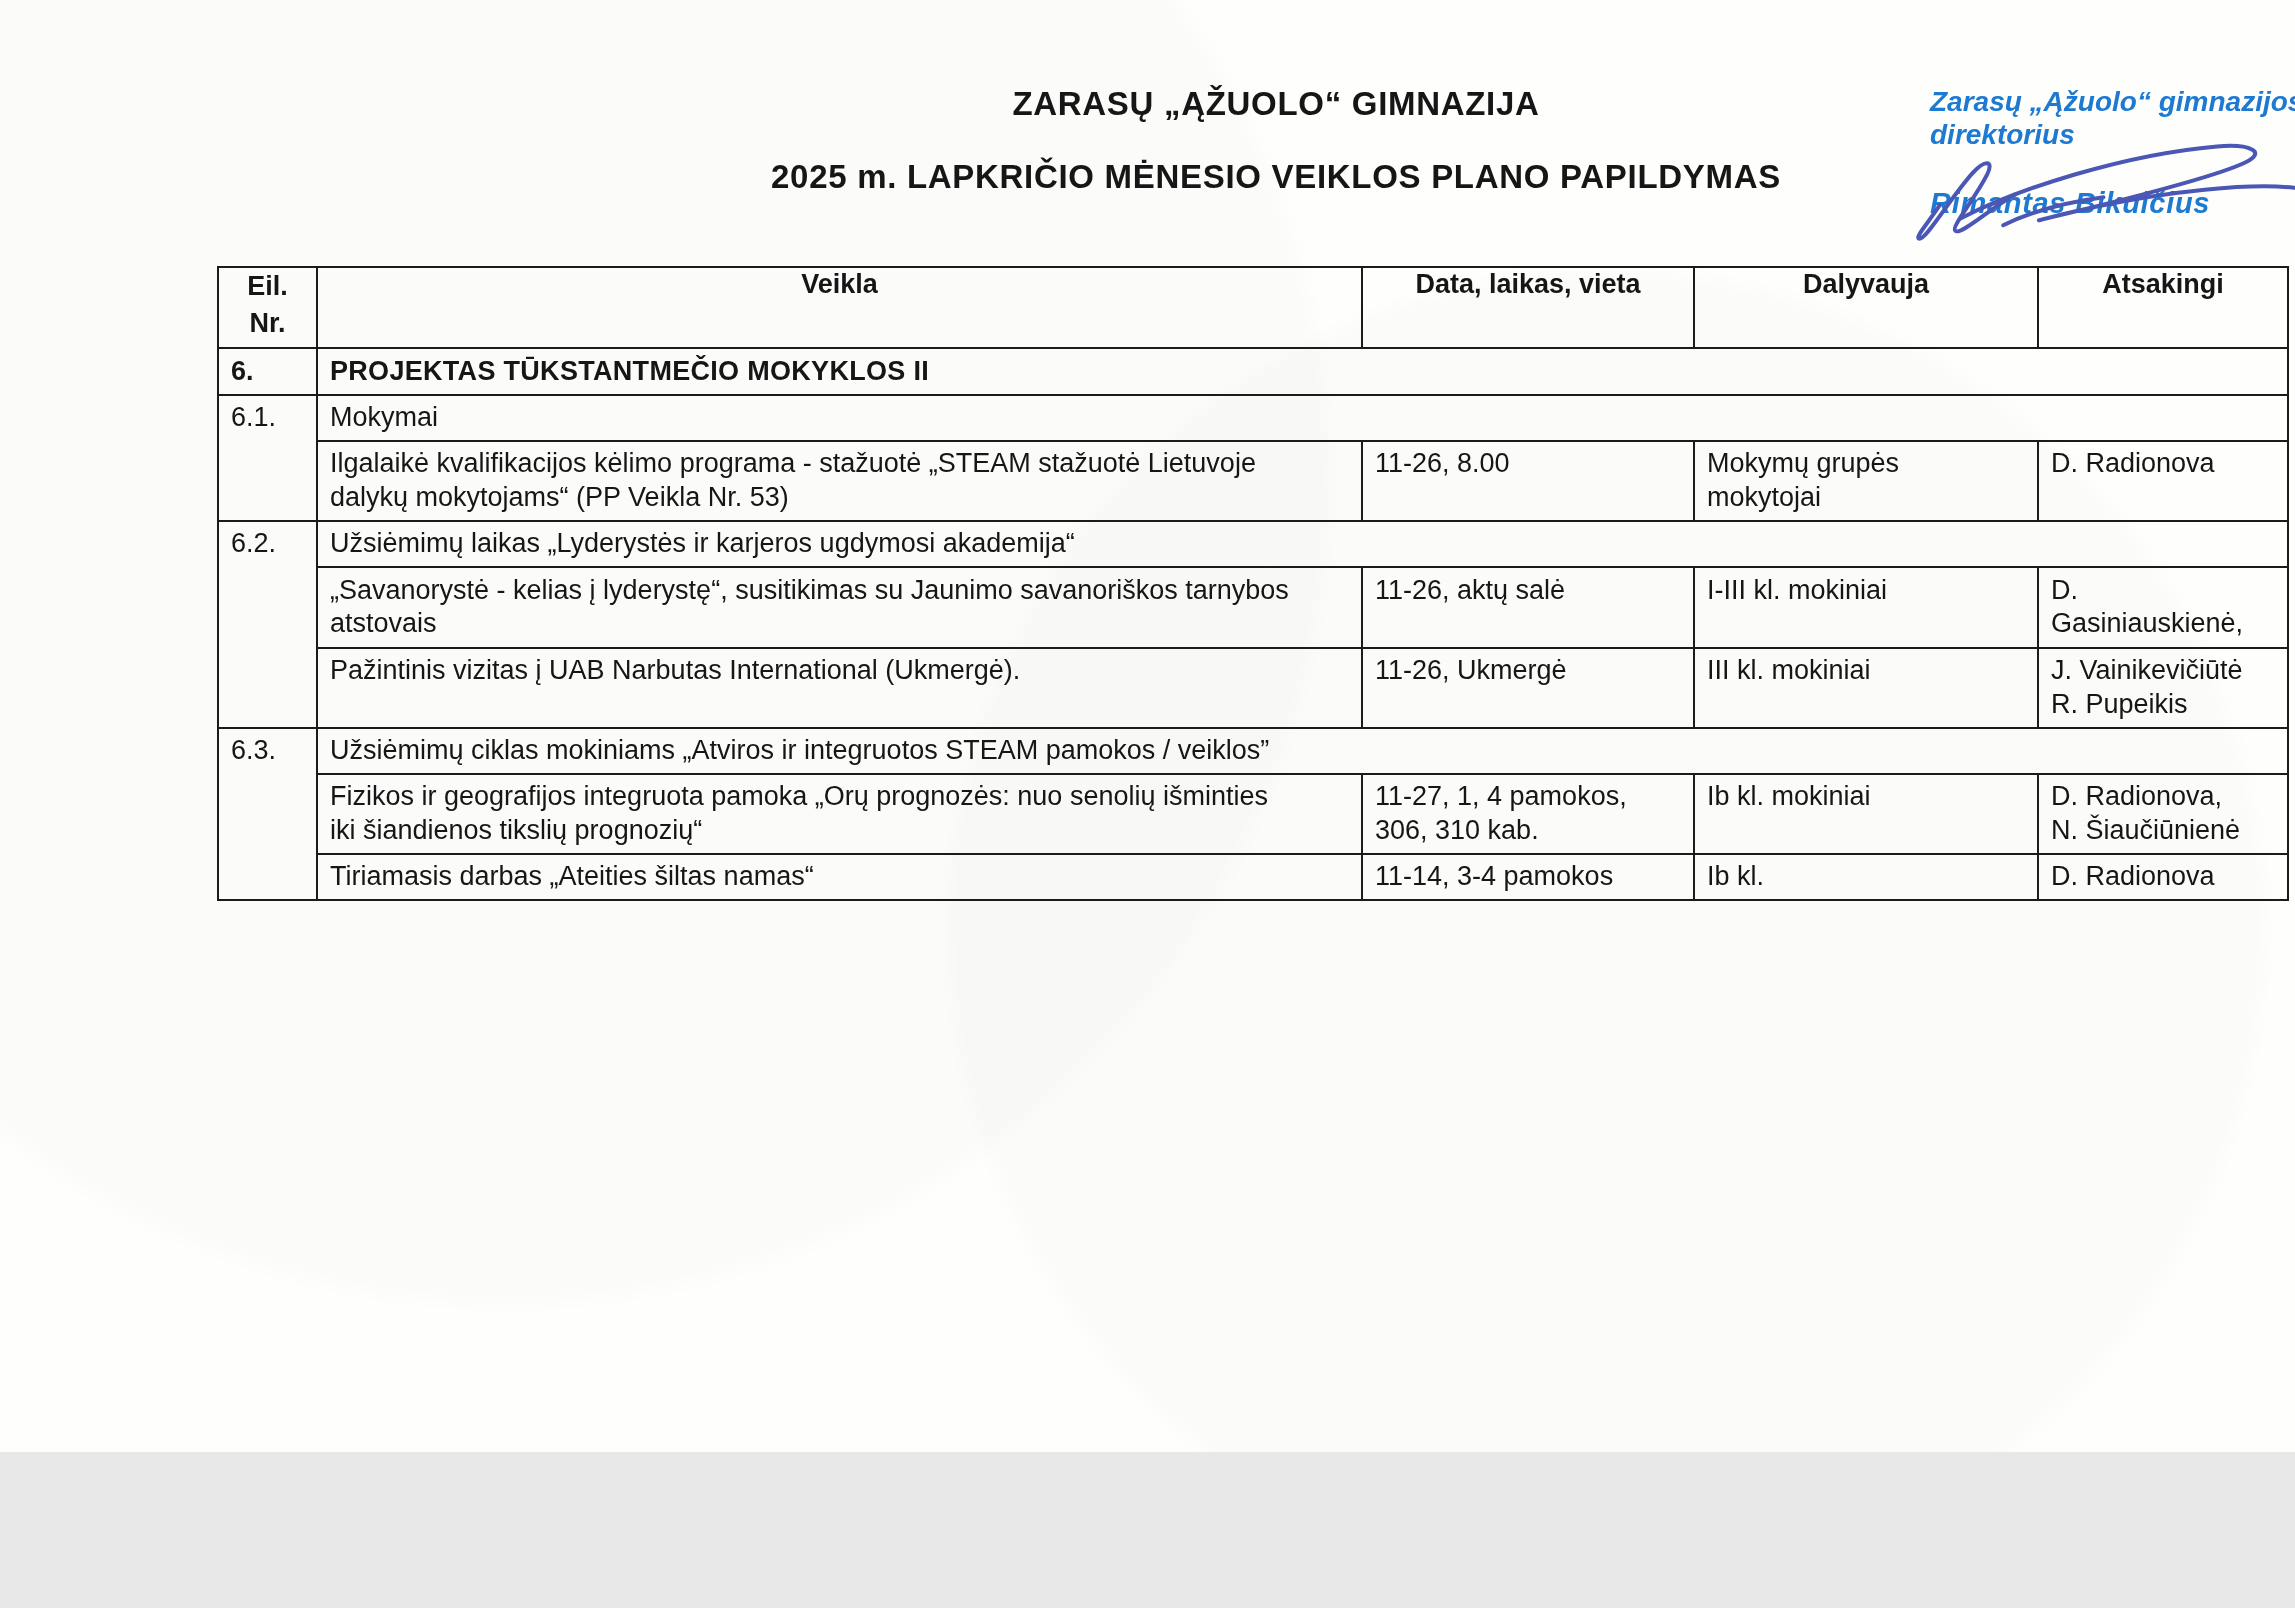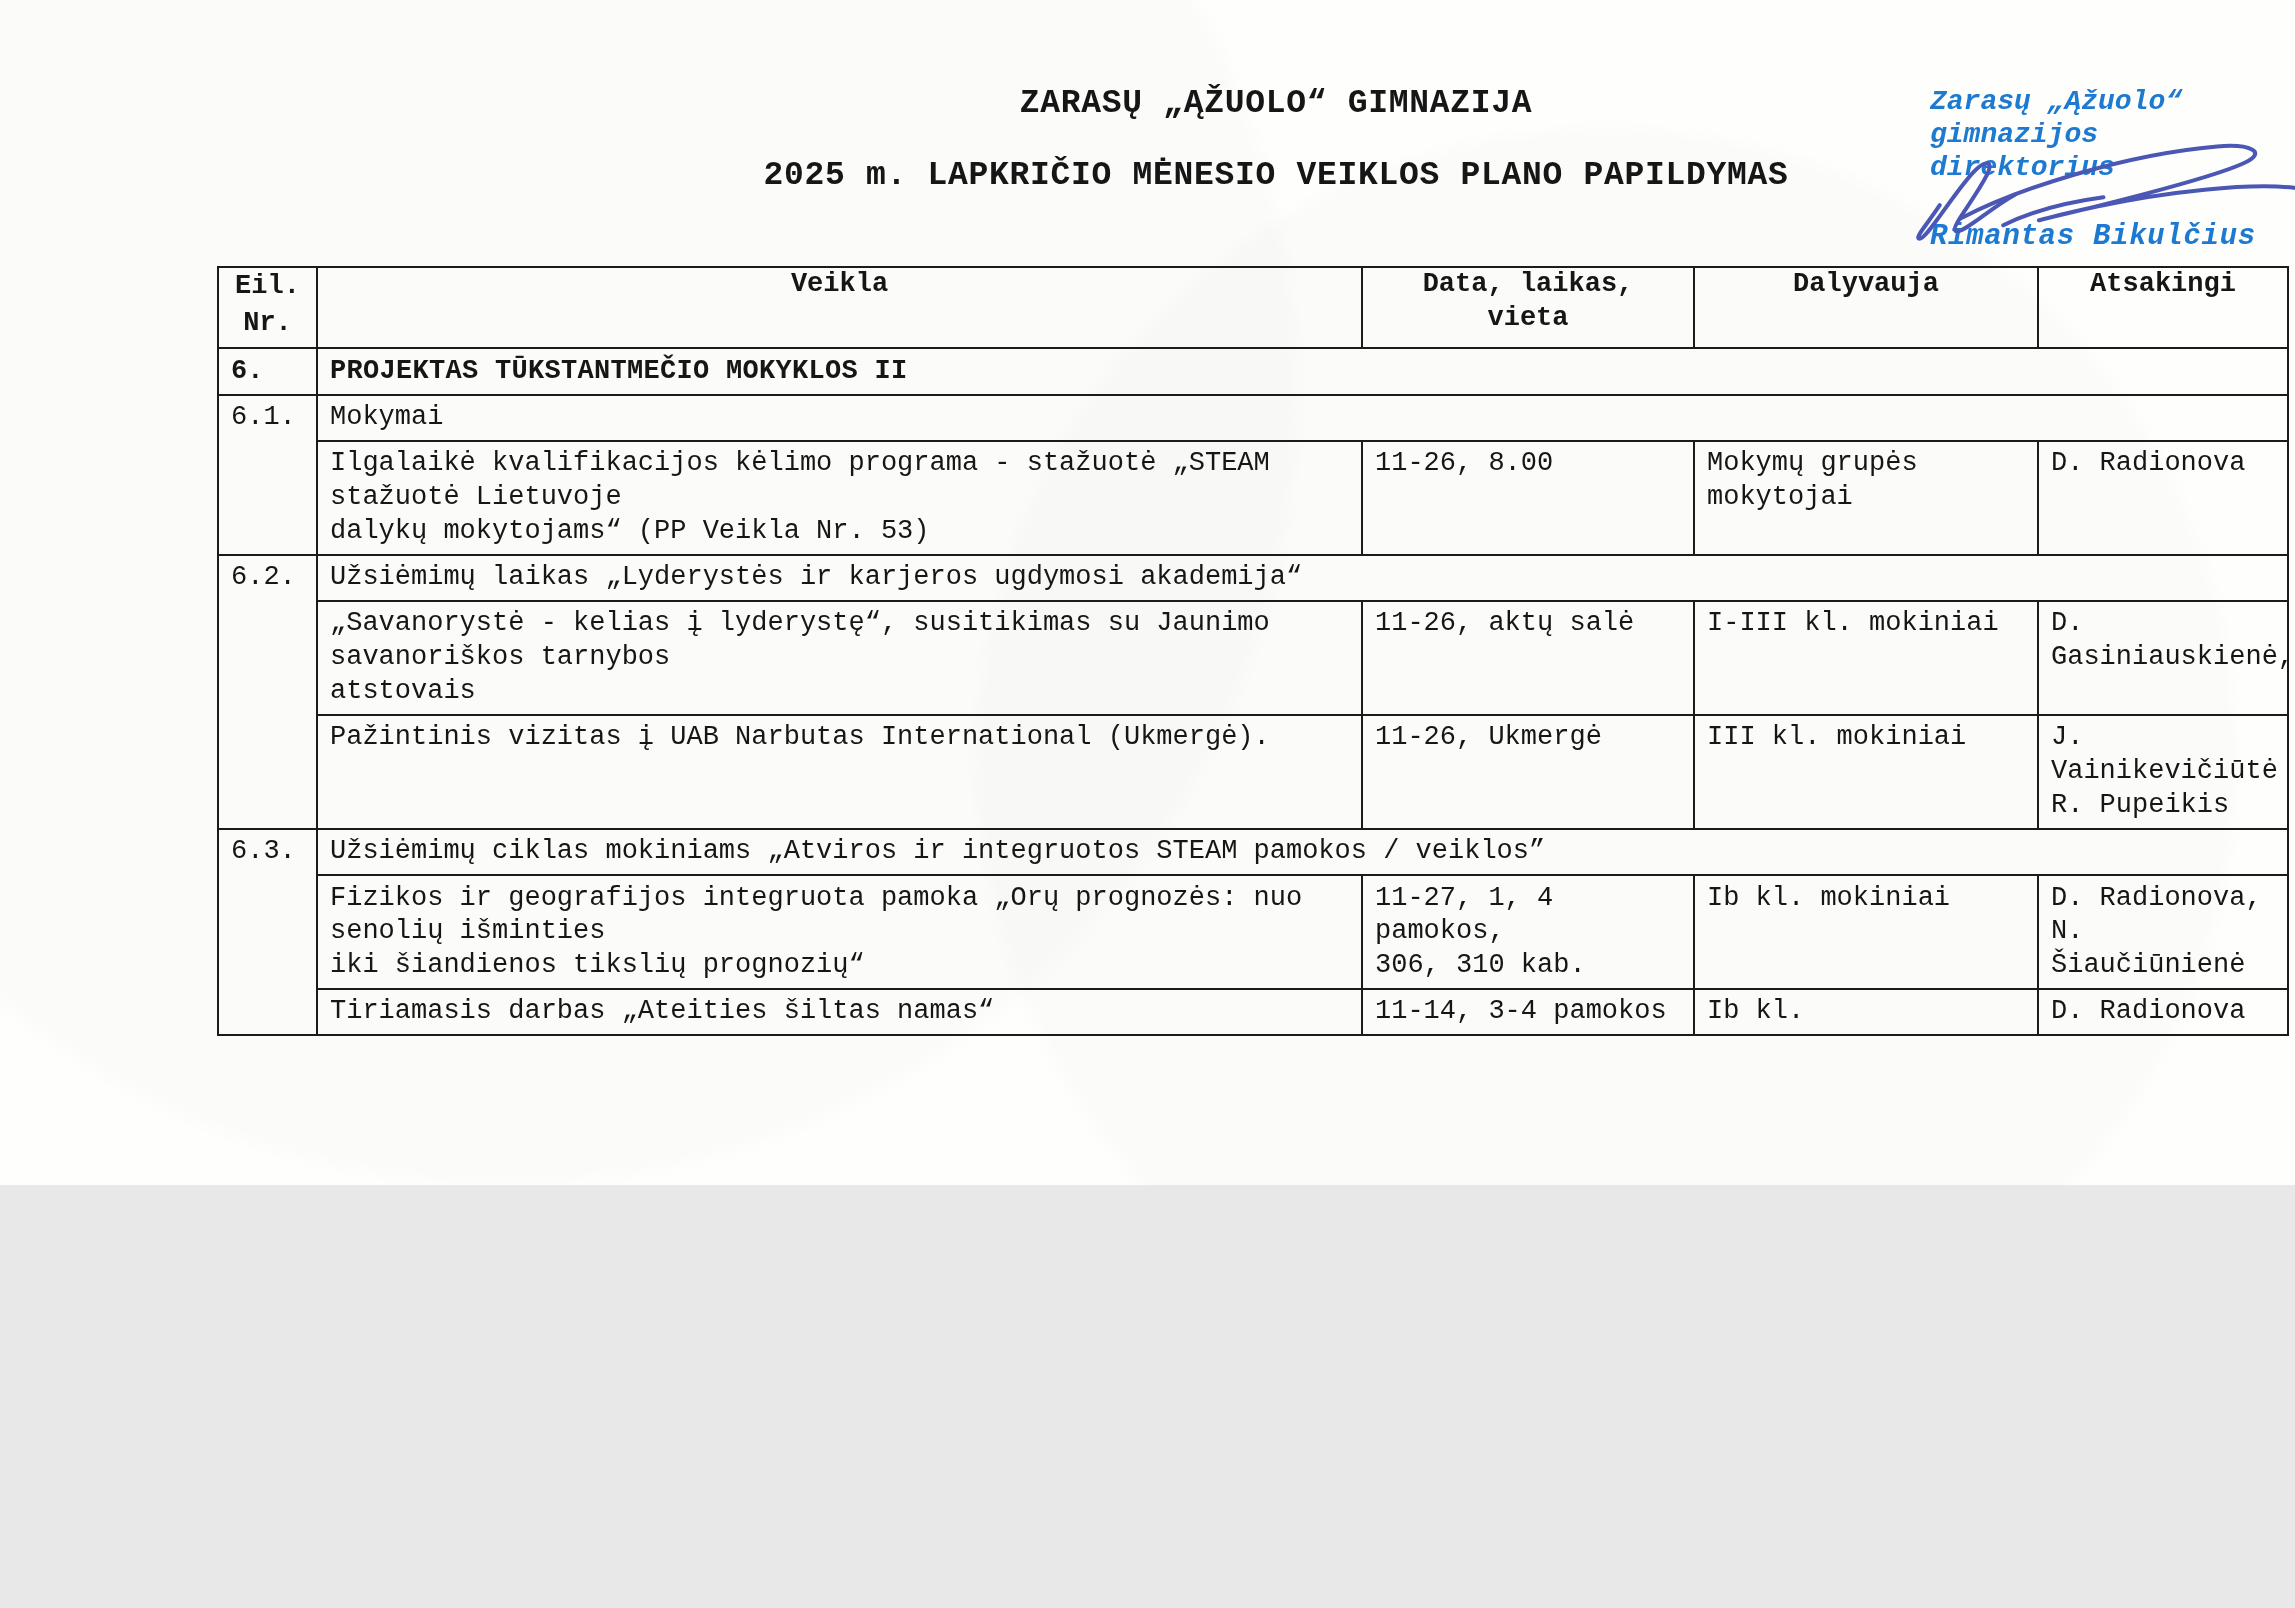--- a/index.html
+++ b/index.html
@@ -1,22 +1,22 @@
 <!DOCTYPE html>
 <html lang="lt" style="font-size:10.7px"><head>
 <meta charset="utf-8">
 <style>
   html, body { margin: 0; padding: 0; background: #e8e8e8; }
   .page {
     position: relative;
     width: 2295px;
-    height: 1185px;
+    height: 1452px;
     background: #fefefd;
     overflow: hidden;
-    font-family: Liberation Mono, monospace;
+    font-family: Liberation Sans, sans-serif;
     color: #161616;
   }
   
   .page::before {
     content: "";
     position: absolute; inset: 0;
     background:
       radial-gradient(circle at 22% 33%, rgba(0,0,0,0.012) 0 40%, transparent 41%),
       radial-gradient(circle at 70% 64%, rgba(0,0,0,0.010) 0 35%, transparent 36%);
     pointer-events: none;

